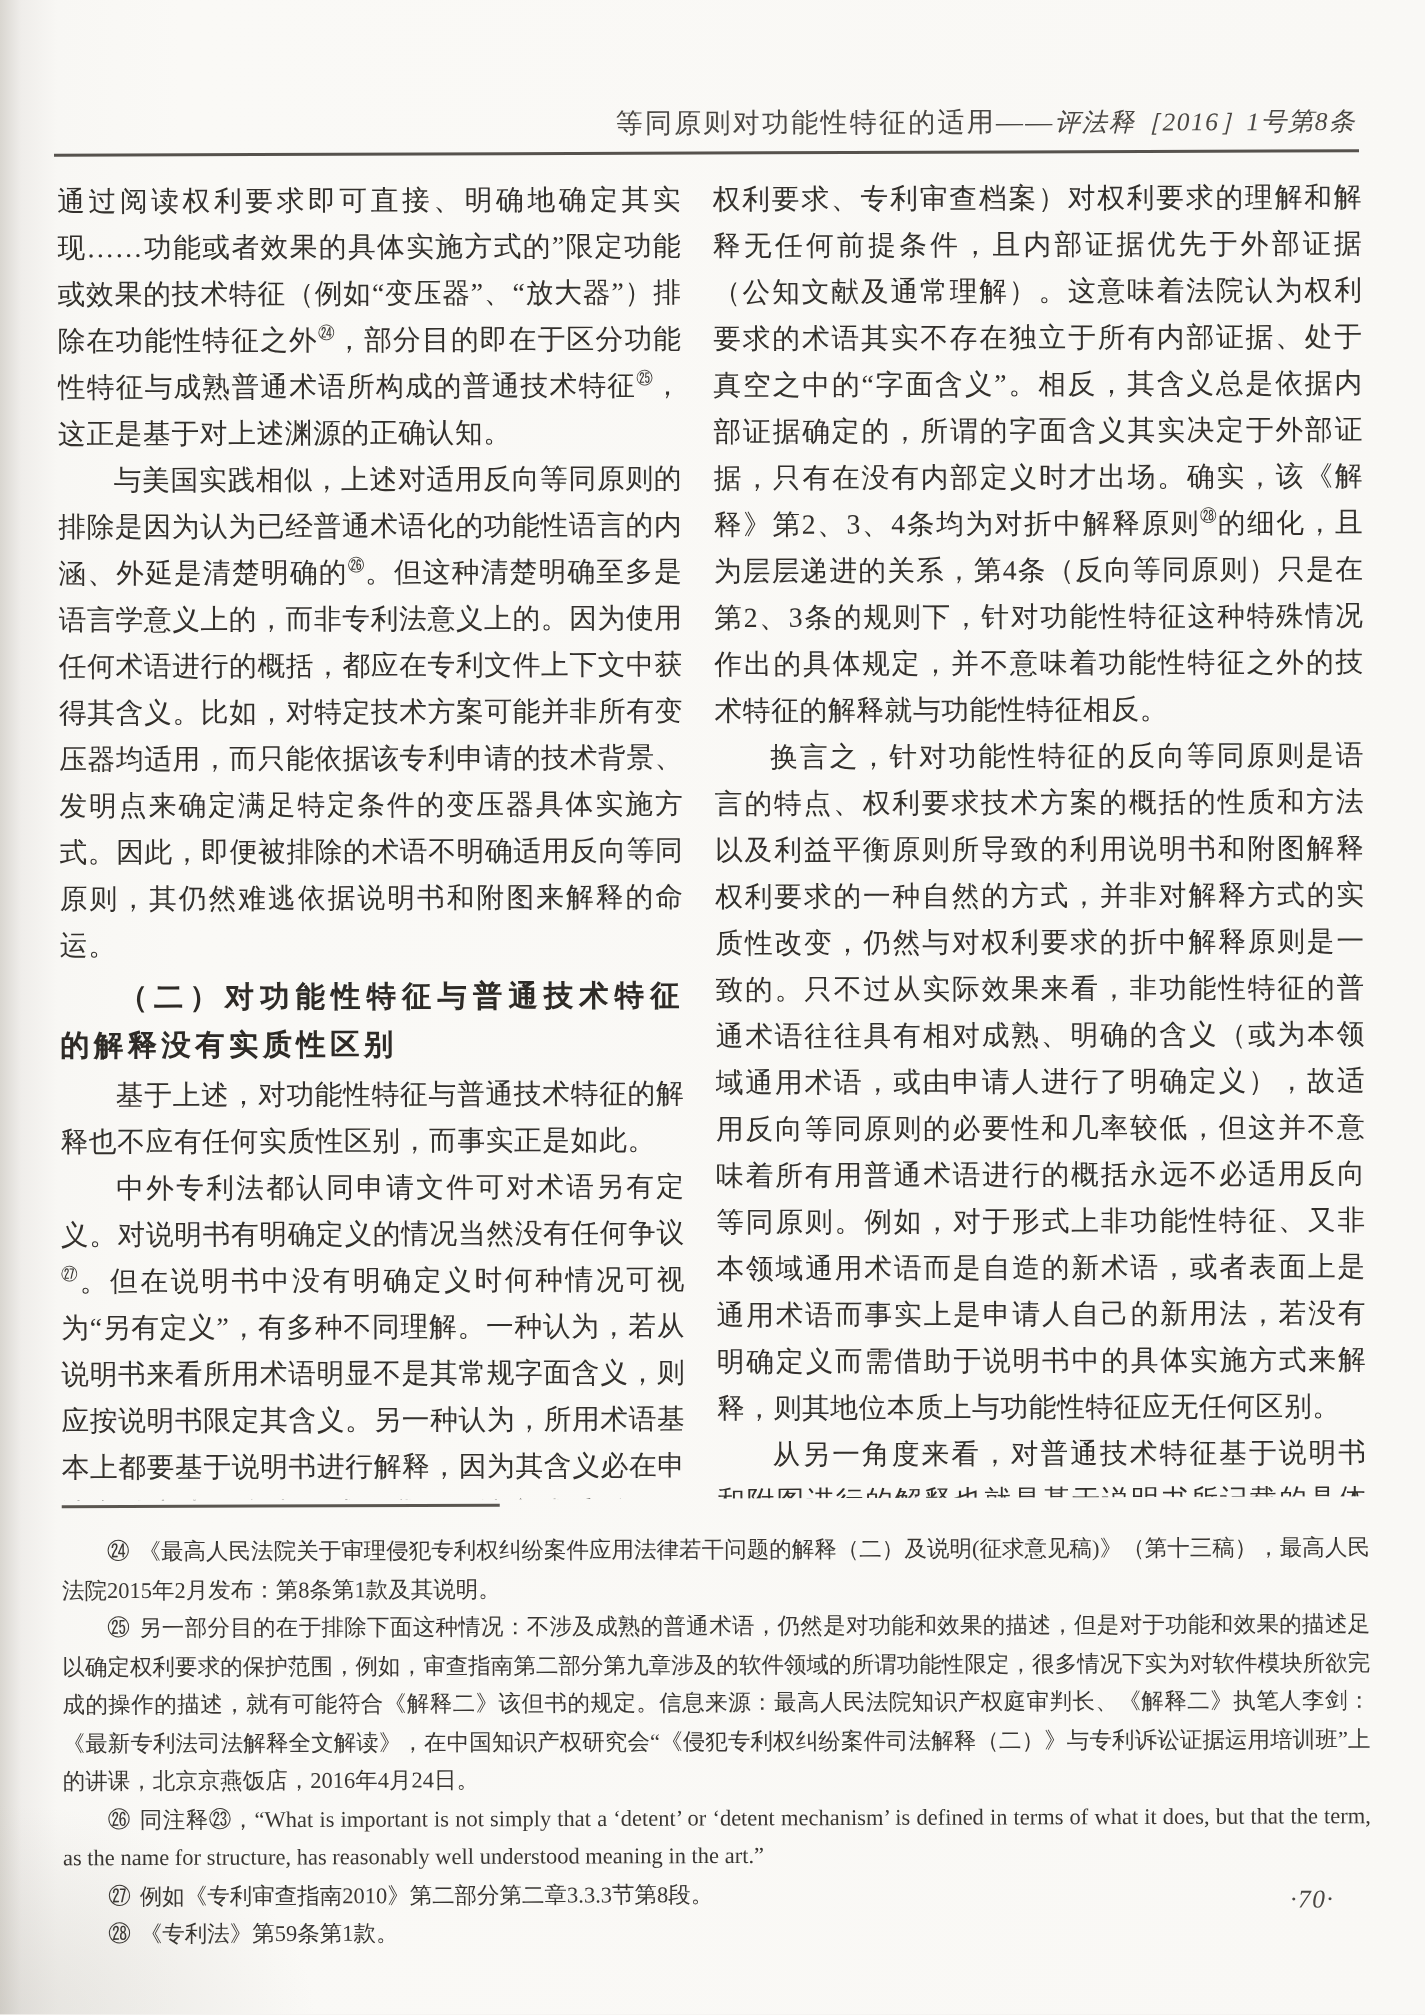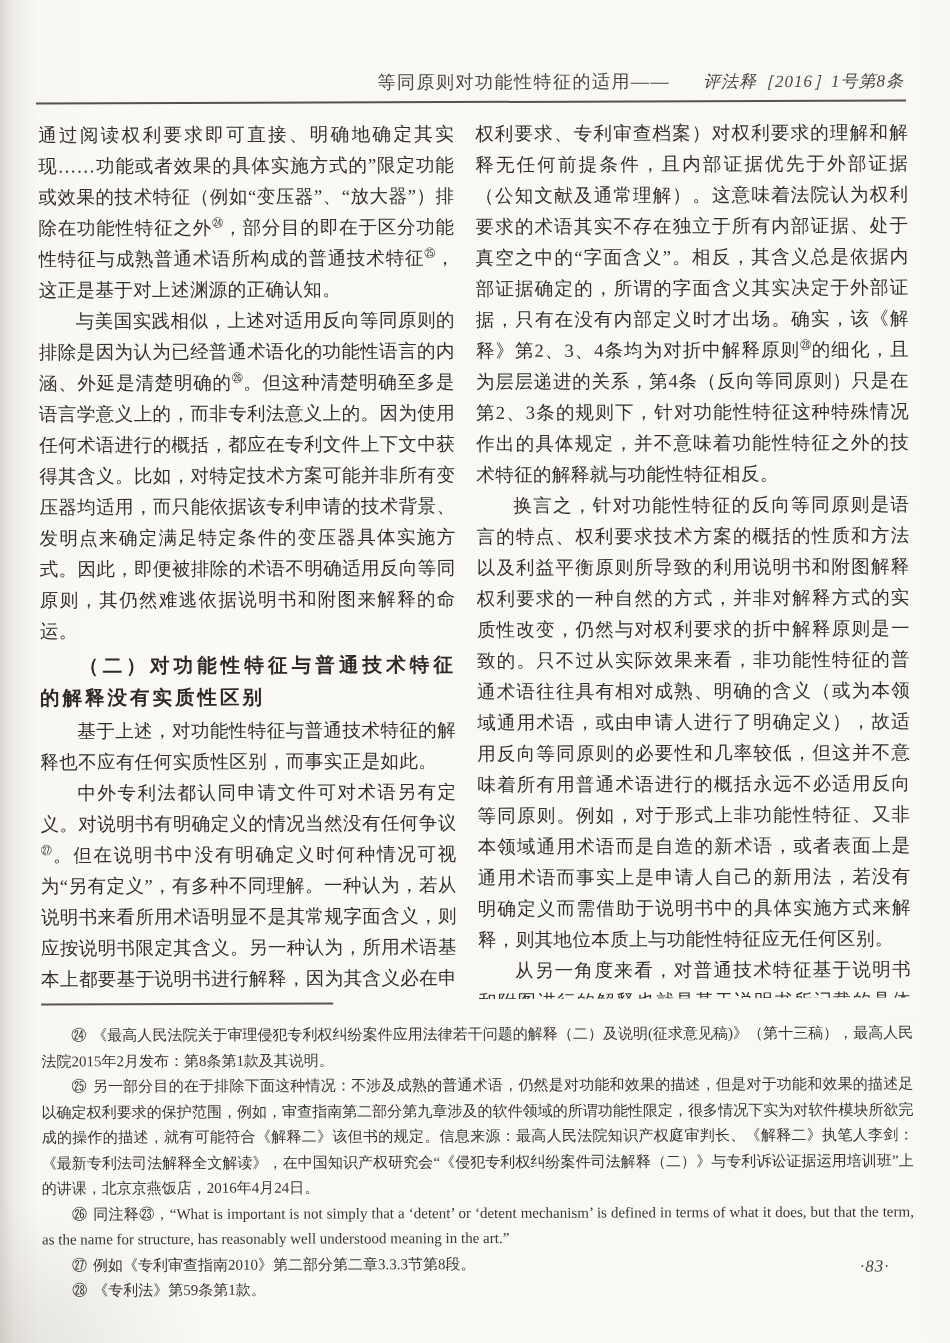--- a/index.html
+++ b/index.html
@@ -22,21 +22,21 @@
     transform: rotate(-0.2deg);
     color: #35322e;
   }
   
   .running-head {
     position: absolute; top: 70px; left: 40px; right: 44px;
     text-align: right; white-space: nowrap;
     color: #4a4743;
   }
   .running-head .t-main { font-size: 18px; letter-spacing: 1.5px; }
-  .running-head .t-sub  { font-size: 17px; font-style: italic; letter-spacing: 1px; margin-left: 33px; }
+  .running-head .t-sub  { font-size: 17px; font-style: italic; letter-spacing: 1px; }
   .head-rule {
     position: absolute; top: 101px; left: 38px; right: 42px; height: 2px;
     background: #56524d;
   }
   
   .col {
     position: absolute; top: 119px;
     font-size: 18.5px; line-height: 31px;
     text-align: justify;
     letter-spacing: 0.4px;
@@ -105,16 +105,16 @@
     <div class="fn-rule"></div>
 
     <div class="footnotes">
       <p class="footnote"><span class="fn-marker">㉔</span><span>《最高人民法院关于审理侵犯专利权纠纷案件应用法律若干问题的解释（二）及说明(征求意见稿)》（第十三稿），最高人民法院2015年2月发布：第8条第1款及其说明。</span></p>
       <p class="footnote"><span class="fn-marker">㉕</span><span>另一部分目的在于排除下面这种情况：不涉及成熟的普通术语，仍然是对功能和效果的描述，但是对于功能和效果的描述足以确定权利要求的保护范围，例如，审查指南第二部分第九章涉及的软件领域的所谓功能性限定，很多情况下实为对软件模块所欲完成的操作的描述，就有可能符合《解释二》该但书的规定。信息来源：最高人民法院知识产权庭审判长、《解释二》执笔人李剑：《最新专利法司法解释全文解读》，在中国知识产权研究会“《侵犯专利权纠纷案件司法解释（二）》与专利诉讼证据运用培训班”上的讲课，北京京燕饭店，2016年4月24日。</span></p>
       <p class="footnote"><span class="fn-marker">㉖</span><span>同注释㉓，“What is important is not simply that a ‘detent’ or ‘detent mechanism’ is defined in terms of what it does, but that the term, as the name for structure, has reasonably well understood meaning in the art.”</span></p>
       <p class="footnote"><span class="fn-marker">㉗</span><span>例如《专利审查指南2010》第二部分第二章3.3.3节第8段。</span></p>
       <p class="footnote"><span class="fn-marker">㉘</span><span>《专利法》第59条第1款。</span></p>
     </div>
 
-    <div class="page-number">·83·</div>
+    <div class="page-number">·70·</div>
 
   </div>
 </div>
 
 </body></html>

